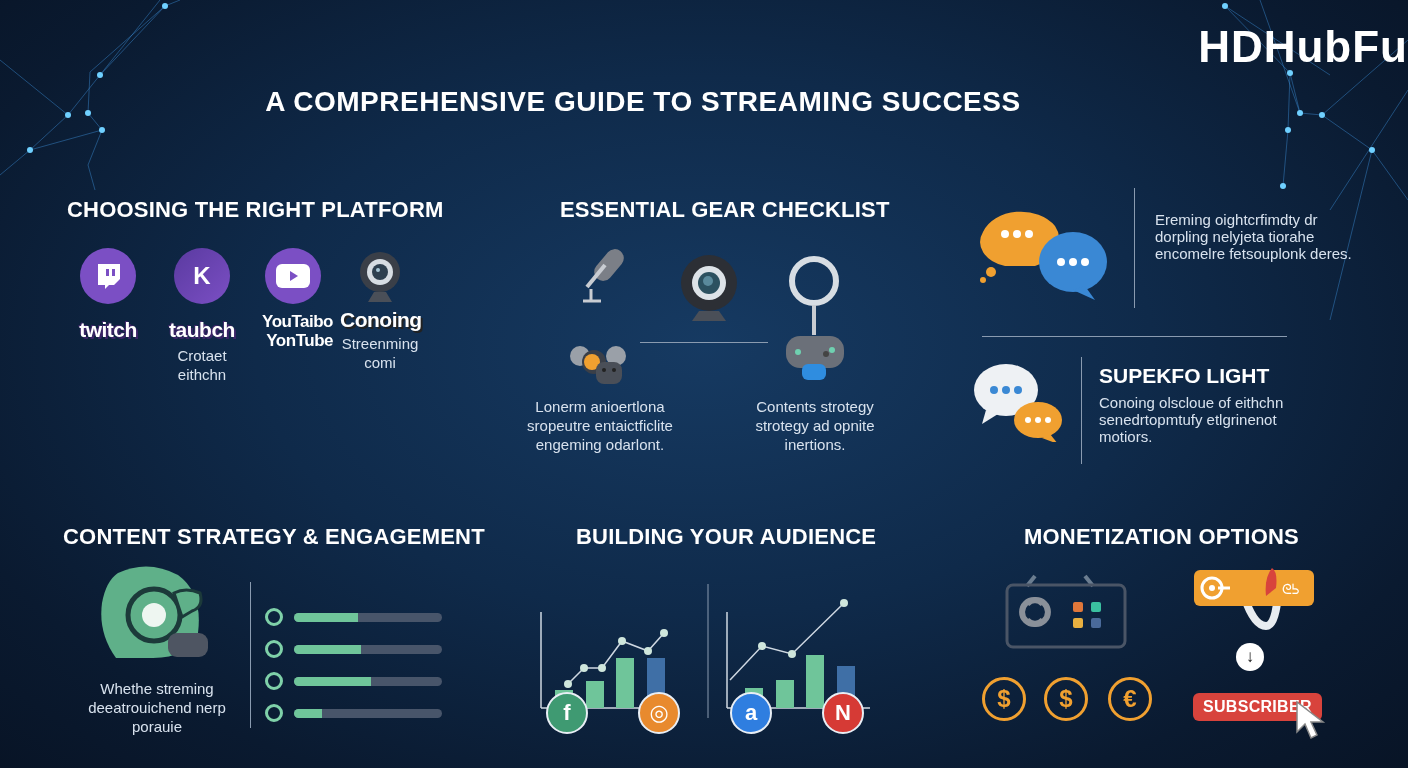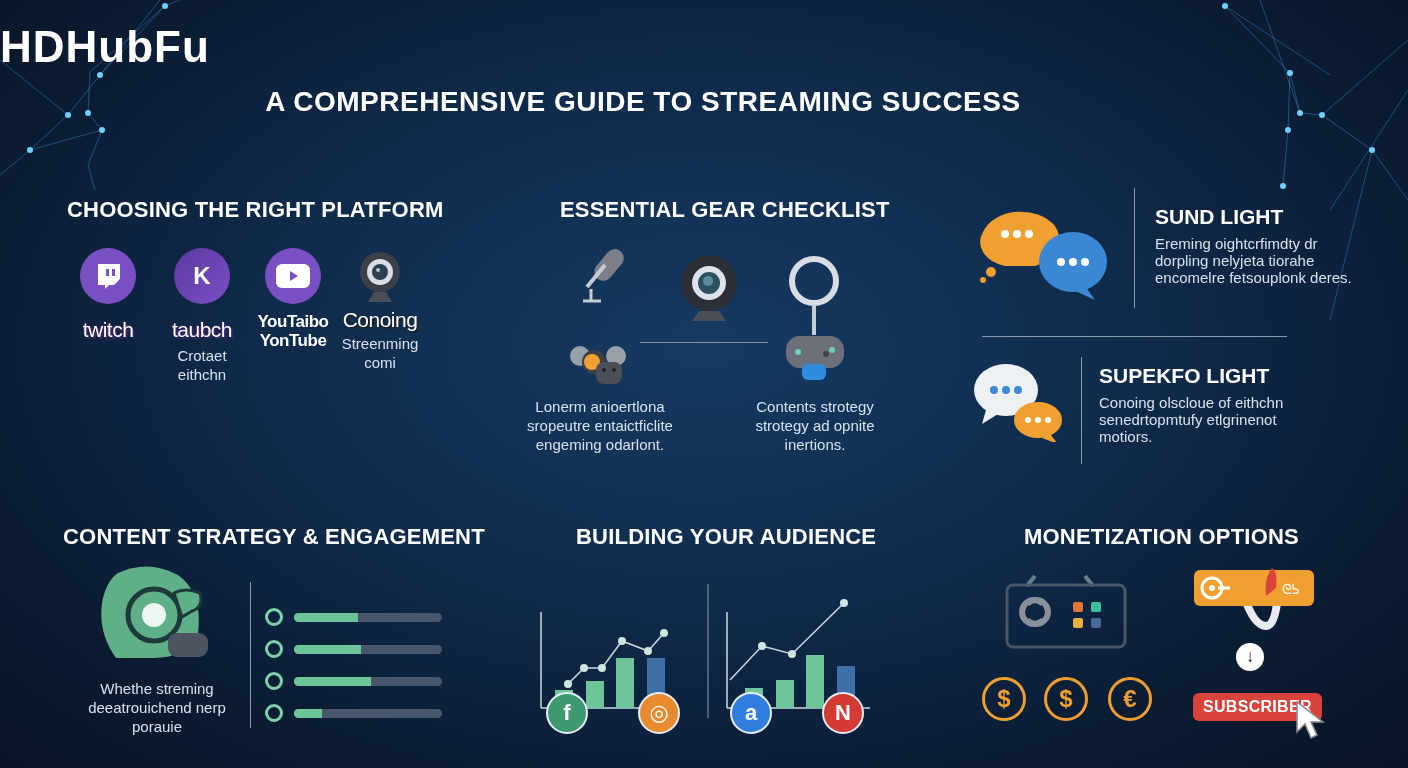--- a/index.html
+++ b/index.html
@@ -6,37 +6,37 @@
   html, body { width: 1408px; height: 768px; overflow: hidden; }
   body {
     font-family: "Liberation Sans", "DejaVu Sans", sans-serif;
     color: #fff;
     background: radial-gradient(ellipse at 50% 45%, #163a62 0%, #0f2a4a 45%, #0a1a30 80%, #081426 100%);
     position: relative;
   }
   .bg-net { position: absolute; inset: 0; pointer-events: none; }
   .abs { position: absolute; }
   .title {
-    left: 0; width: 1408px; top: 22px; text-align: left;
+    left: 0; width: 1408px; top: 22px; text-align: right;
     font-size: 44px; font-weight: 700; letter-spacing: 1px;
   }
   .subtitle {
     left: 0; width: 1286px; top: 86px; text-align: center;
     font-size: 28px; font-weight: 700; letter-spacing: 0.5px;
   }
   .sec-title { font-size: 22px; font-weight: 700; white-space: nowrap; letter-spacing: 0.2px; }
   .small-text { font-size: 15px; color: #d8e2ee; line-height: 19px; text-align: center; }
   .platform { width: 80px; text-align: center; }
   .pcircle {
     width: 56px; height: 56px; border-radius: 50%; background: #7b4fc4;
     margin: 0 auto; display: flex; align-items: center; justify-content: center;
   }
-  .plogo { font-size: 21px; font-weight: 400; margin-top: 14px; color: #fff;
+  .plogo { font-size: 21px; font-weight: 700; margin-top: 14px; color: #fff;
     text-shadow: 2px 2px 0 #3a2466, -1px -1px 0 #3a2466; letter-spacing: -0.5px; }
-  .plogo.yt { font-size: 17px; line-height: 19px; text-shadow: none; font-weight: 700; }
+  .plogo.yt { font-size: 17px; line-height: 19px; text-shadow: none; font-weight: 700; text-align: right; }
   .desc-h { font-size: 21px; font-weight: 700; }
   .desc-t { font-size: 15px; color: #d8e2ee; line-height: 17px; margin-top: 6px; }
   .vline { width: 1px; background: #8a9bb0; }
   .hline { height: 1px; background: #8a9bb0; }
   .bar-row { display: flex; align-items: center; height: 32px; }
   .bar-ring { width: 18px; height: 18px; border: 3px solid #7fd1a9; border-radius: 50%; }
   .bar-track { margin-left: 11px; width: 148px; height: 9px; background: #48556a; border-radius: 5px; overflow: hidden; }
   .bar-fill { height: 100%; background: #6fc59a; }
   .social { width: 42px; height: 42px; border-radius: 50%; border: 2px solid #e8eef5;
     display: flex; align-items: center; justify-content: center; font-weight: 900; font-size: 22px; }
@@ -189,21 +189,20 @@
       <circle cx="54" cy="32" r="4" fill="#fff"></circle>
       <ellipse cx="98" cy="60" rx="34" ry="30" fill="#3a88d4"></ellipse>
       <path d="M110 84 l10 14 l-22 -10z" fill="#3a88d4"></path>
       <circle cx="86" cy="60" r="4" fill="#fff"></circle>
       <circle cx="98" cy="60" r="4" fill="#fff"></circle>
       <circle cx="110" cy="60" r="4" fill="#fff"></circle>
     </svg>
 </div>
 <div class="abs vline" style="left:1134px; top:188px; height:120px;"></div>
 <div class="abs" style="left:1155px; top:205px; width:200px;">
-  <div class="desc-h">SUND LIGHT</div>
   <div class="desc-t">Ereming oightcrfimdty dr dorpling nelyjeta tiorahe encomelre fetsouplonk deres.</div>
 </div>
 <div class="abs hline" style="left:982px; top:336px; width:305px;"></div>
 
 <div class="abs" style="left:972px; top:362px;">
   <svg width="95" height="80" viewBox="0 0 95 80">
       <ellipse cx="34" cy="28" rx="32" ry="26" fill="#eef1f4"></ellipse>
       <path d="M14 48 l-4 14 l16 -10z" fill="#eef1f4"></path>
       <circle cx="22" cy="28" r="4" fill="#3a88d4"></circle>
       <circle cx="34" cy="28" r="4" fill="#3a88d4"></circle>

